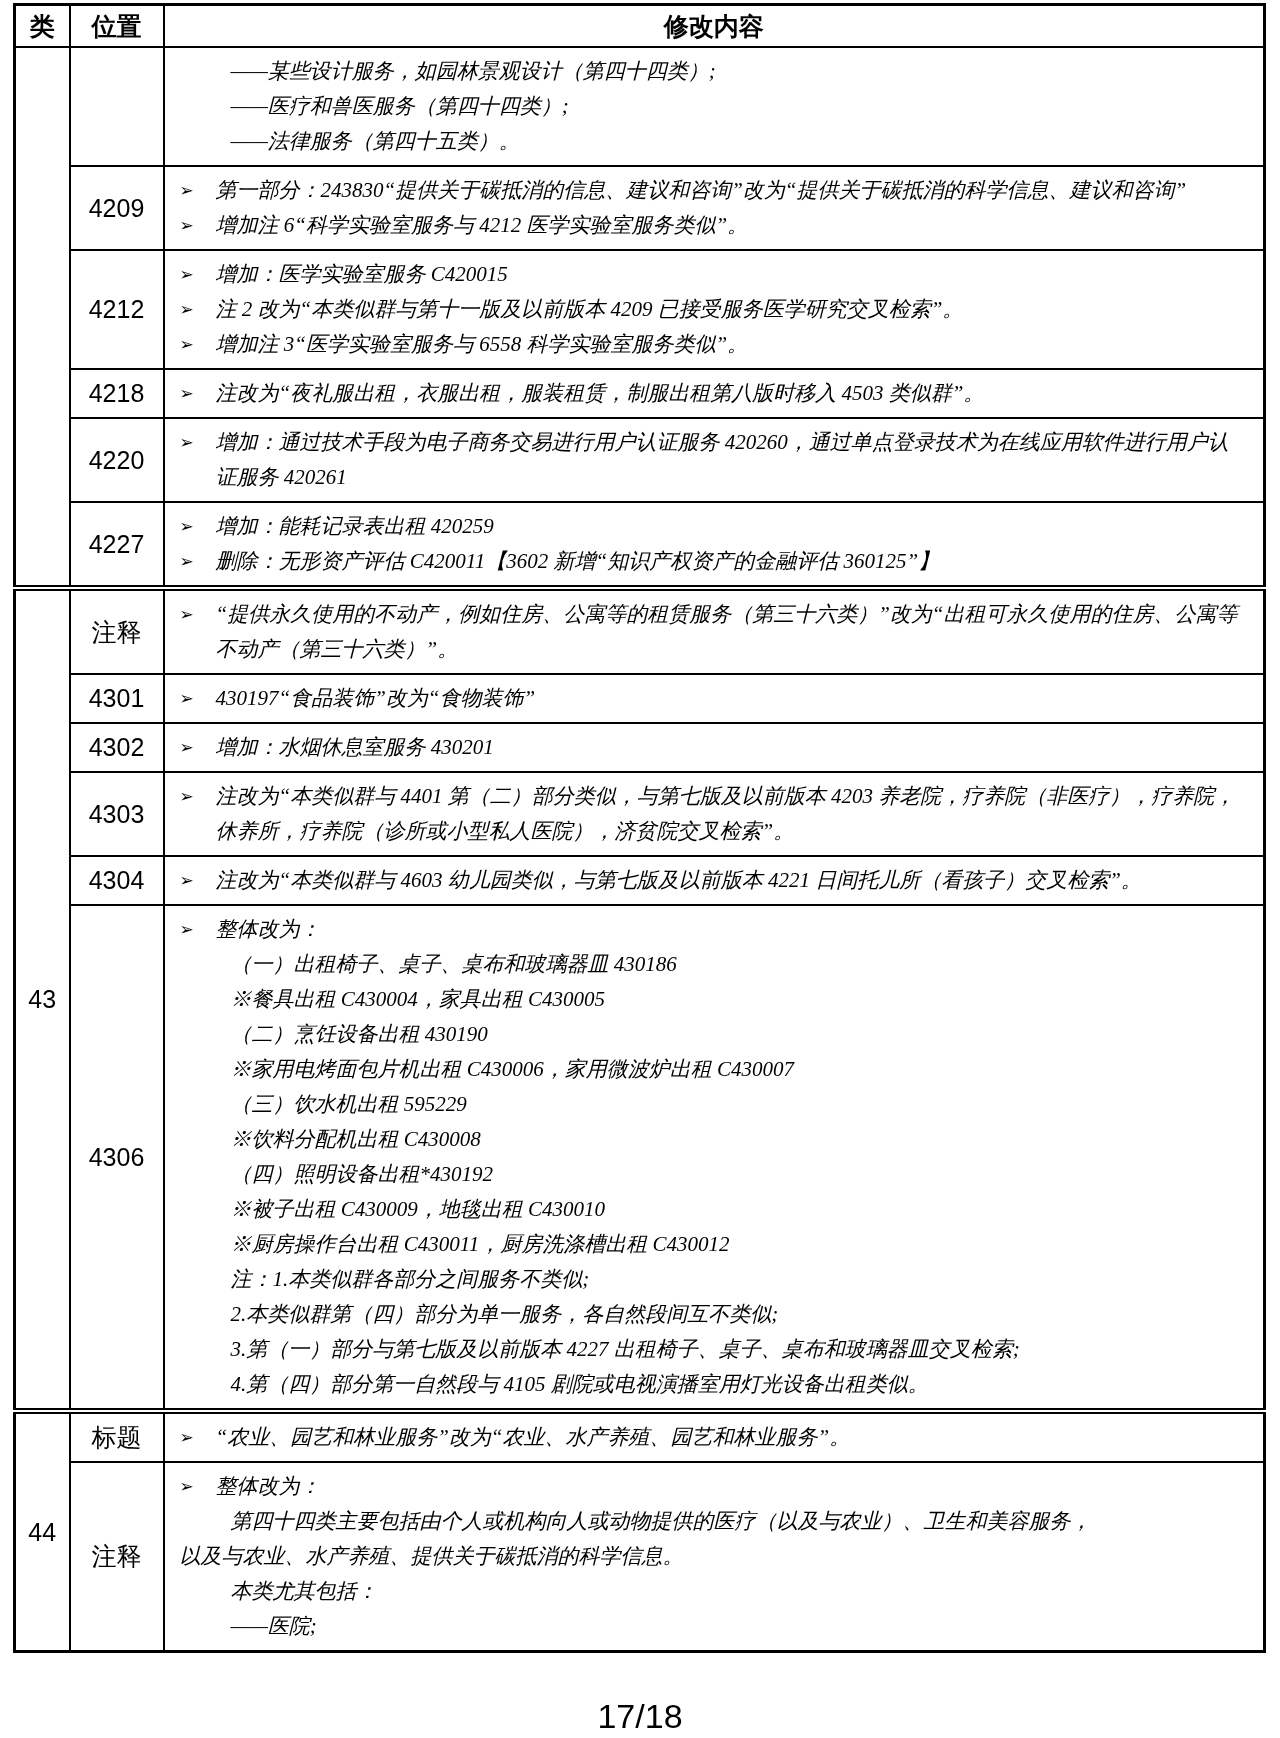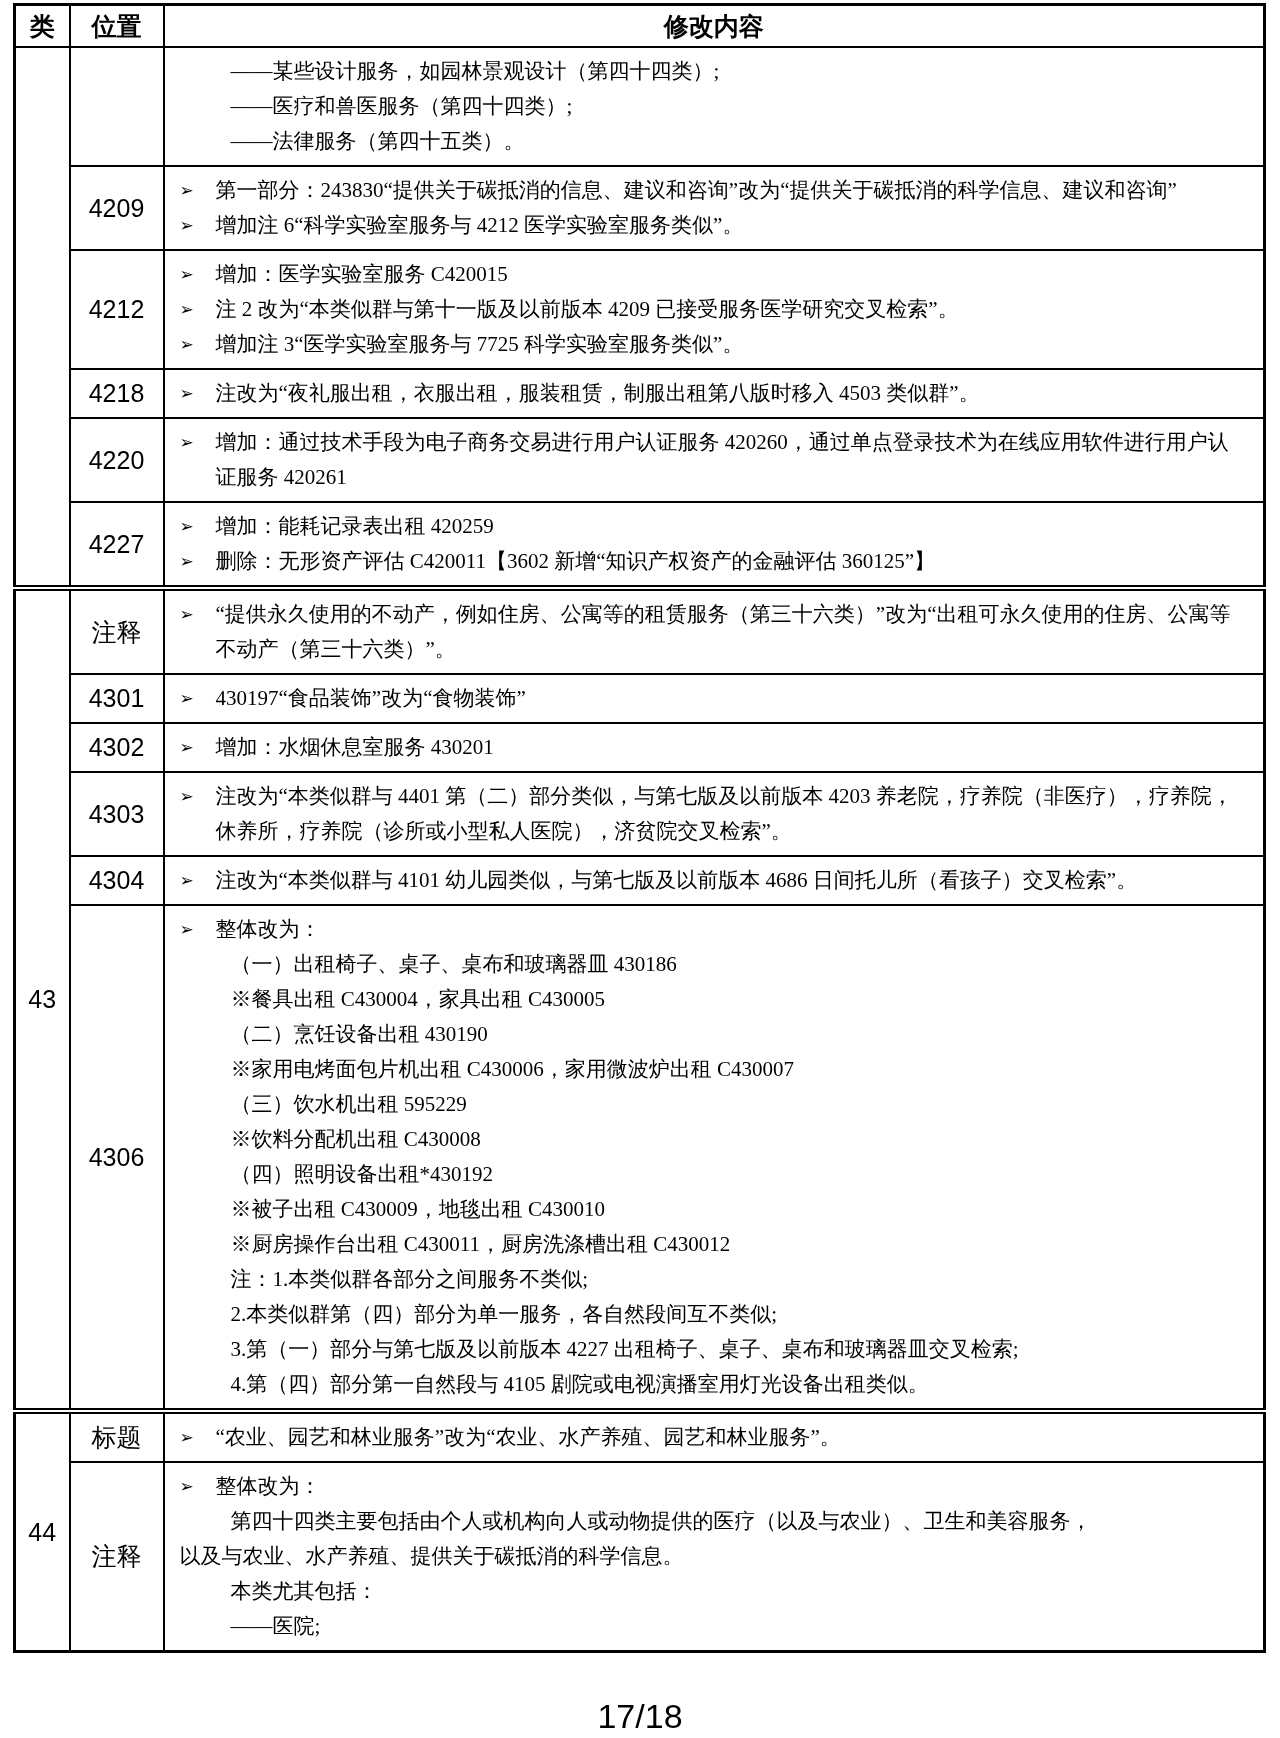--- a/index.html
+++ b/index.html
@@ -52,20 +52,21 @@
     text-align: center;
     font-size: 25px;
     font-family: "Liberation Sans", "DejaVu Sans", sans-serif;
     padding: 0;
     border-radius: 14px;
   }
   td.body-cell {
     font-size: 21px;
     line-height: 35px;
     padding: 6px 16px 6px 0;
+    font-style: italic;
   }
   .item { display: flex; }
   .blt {
     flex: 0 0 51px;
     box-sizing: border-box;
     padding-left: 15px;
     font-family: "DejaVu Sans", sans-serif;
     font-size: 17px;
   }
   .txt { flex: 1 1 auto; }
@@ -130,21 +131,21 @@
           <div class="item">
             <span class="blt">➢</span>
             <span class="txt">增加：医学实验室服务 C420015</span>
           </div>
           <div class="item">
             <span class="blt">➢</span>
             <span class="txt">注 2 改为“本类似群与第十一版及以前版本 4209 已接受服务医学研究交叉检索”。</span>
           </div>
           <div class="item">
             <span class="blt">➢</span>
-            <span class="txt">增加注 3“医学实验室服务与 7725 科学实验室服务类似”。</span>
+            <span class="txt">增加注 3“医学实验室服务与 6558 科学实验室服务类似”。</span>
           </div>
         </td>
       </tr>
       <tr>
         <td class="pos-cell">4218</td>
         <td class="body-cell">
           <div class="item">
             <span class="blt">➢</span>
             <span class="txt">注改为“夜礼服出租，衣服出租，服装租赁，制服出租第八版时移入 4503 类似群”。</span>
           </div>
@@ -208,21 +209,21 @@
             <span class="blt">➢</span>
             <span class="txt">注改为“本类似群与 4401 第（二）部分类似，与第七版及以前版本 4203 养老院，疗养院（非医疗），疗养院，休养所，疗养院（诊所或小型私人医院），济贫院交叉检索”。</span>
           </div>
         </td>
       </tr>
       <tr>
         <td class="pos-cell">4304</td>
         <td class="body-cell">
           <div class="item">
             <span class="blt">➢</span>
-            <span class="txt">注改为“本类似群与 4101 幼儿园类似，与第七版及以前版本 4686 日间托儿所（看孩子）交叉检索”。</span>
+            <span class="txt">注改为“本类似群与 4603 幼儿园类似，与第七版及以前版本 4221 日间托儿所（看孩子）交叉检索”。</span>
           </div>
         </td>
       </tr>
       <tr>
         <td class="pos-cell">4306</td>
         <td class="body-cell">
           <div class="item">
             <span class="blt">➢</span>
             <span class="txt">整体改为：</span>
           </div>

